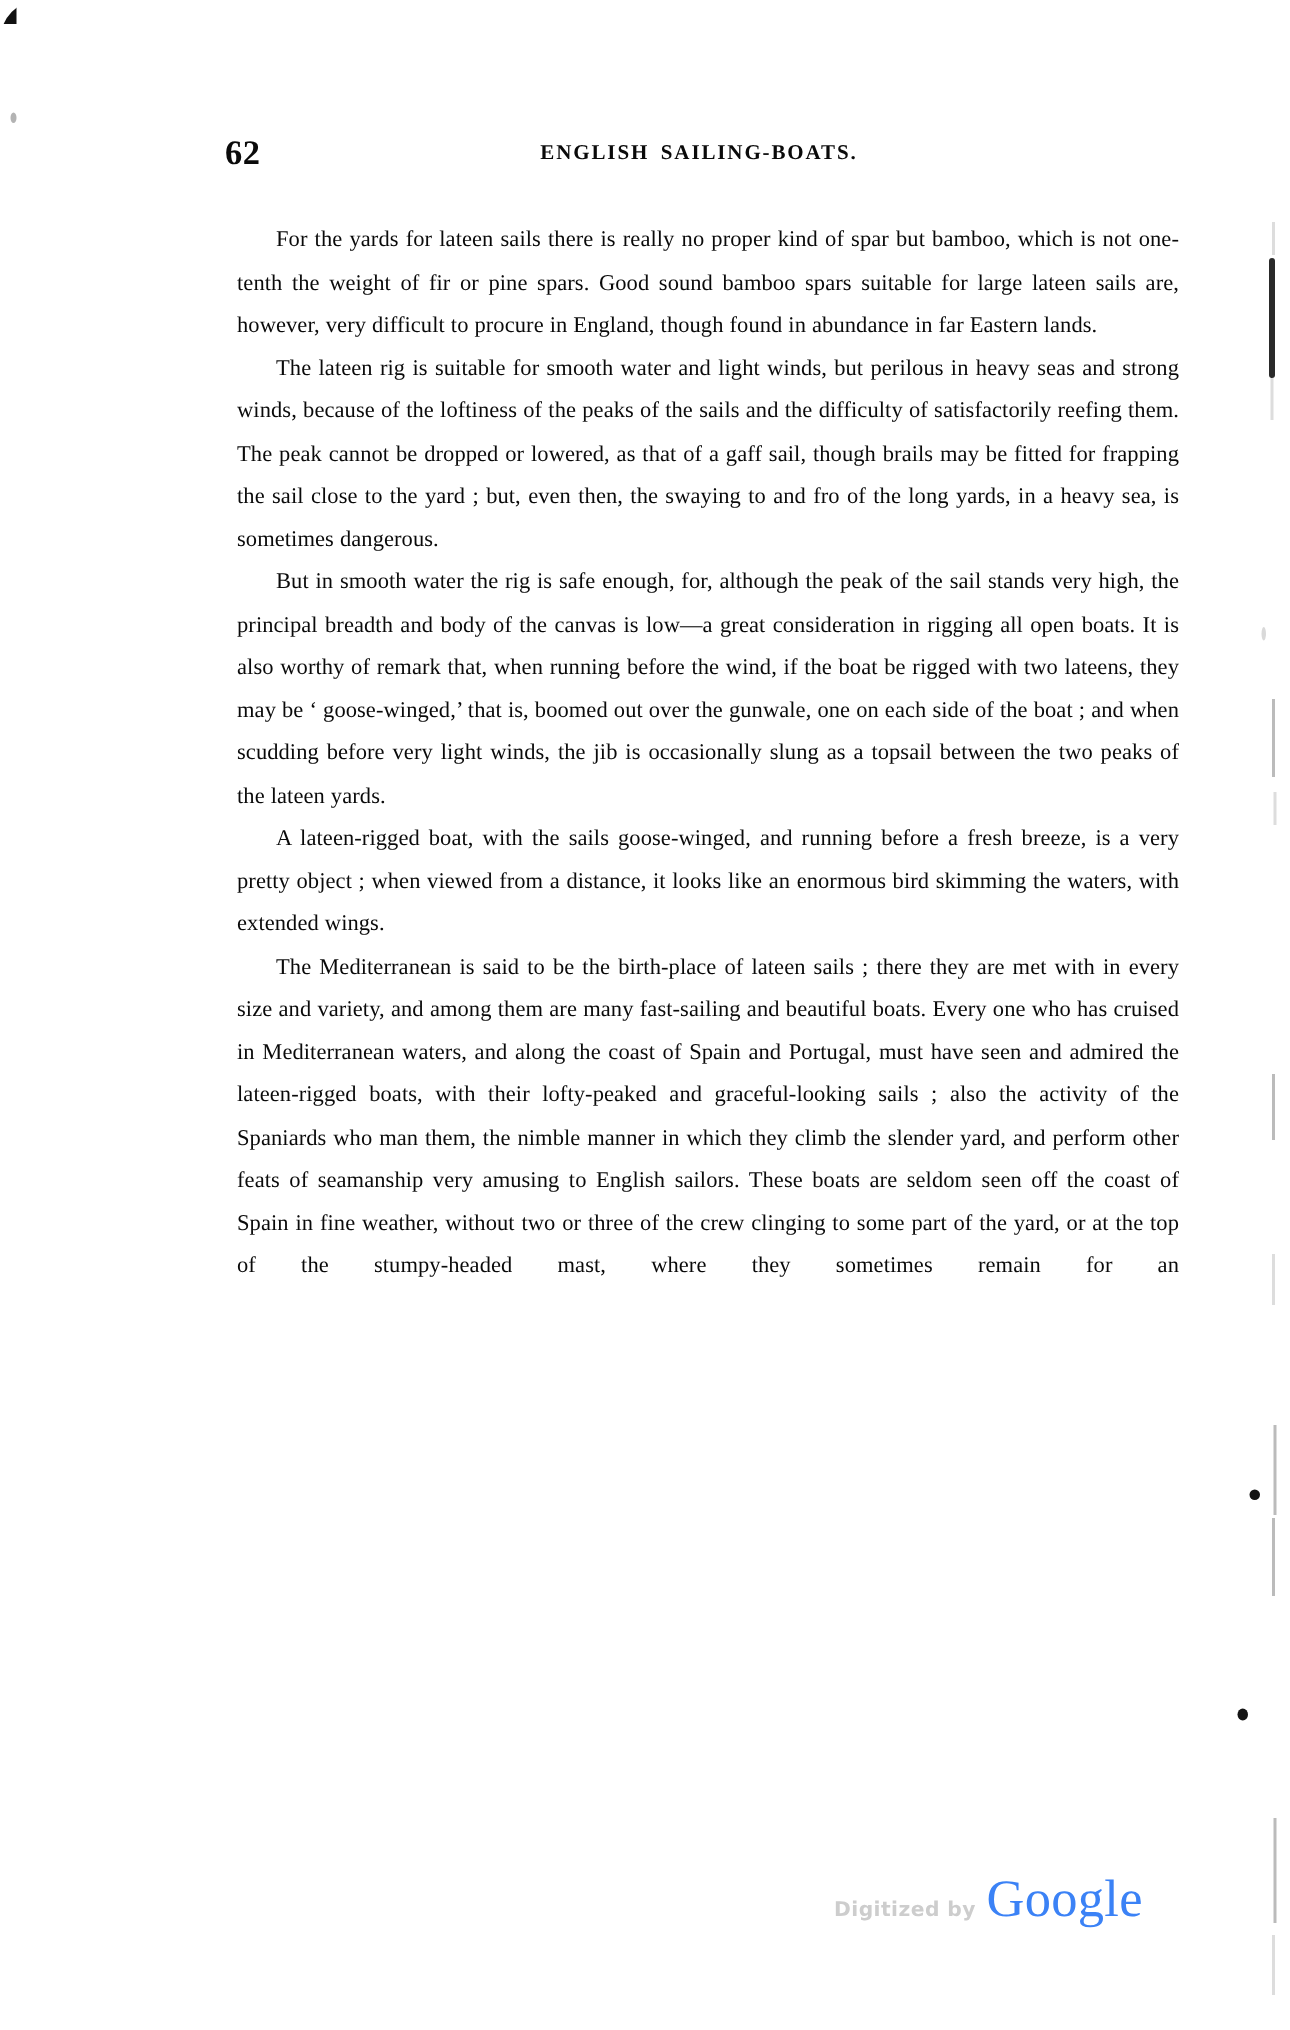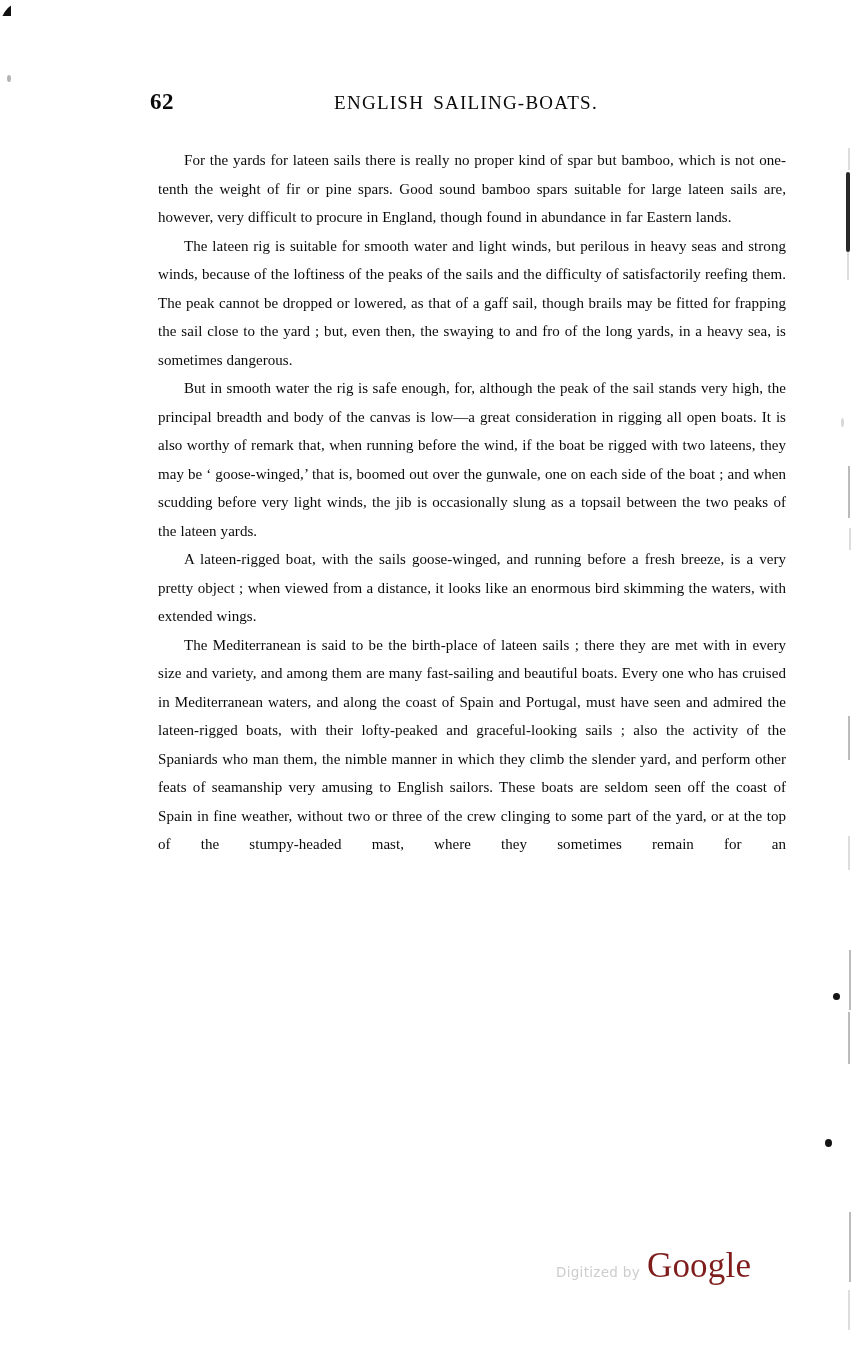--- a/index.html
+++ b/index.html
@@ -39,22 +39,22 @@
     letter-spacing: 0.4px;
     line-height: 28px;
   }
 
   .head-title {
     position: absolute;
     left: 0;
     top: 3px;
     width: 636px;
     text-align: center;
-    font-size: 19px;
-    font-weight: normal;
+    font-size: 14px;
+    font-weight: bold;
     letter-spacing: 1.25px;
     line-height: 24px;
     word-spacing: 3px;
     transform: translateX(-2px);
   }
 
   
   .textblock {
     position: absolute;
     left: 158px;
@@ -87,26 +87,27 @@
     align-items: baseline;
     gap: 7px;
     user-select: none;
   }
 
   .watermark .digitized {
     font-family: "DejaVu Sans", sans-serif;
     font-size: 13.5px;
     color: #cdcdcd;
     letter-spacing: 0.3px;
+    font-weight: bold;
   }
 
   .watermark .google {
     font-family: "Liberation Serif", "DejaVu Serif", serif;
     font-size: 35px;
-    color: #7f1d1d;
+    color: #3b82f6;
     letter-spacing: 0.2px;
     line-height: 36px;
   }
 
   
   .artifact {
     position: absolute;
     background: #111111;
   }
 

